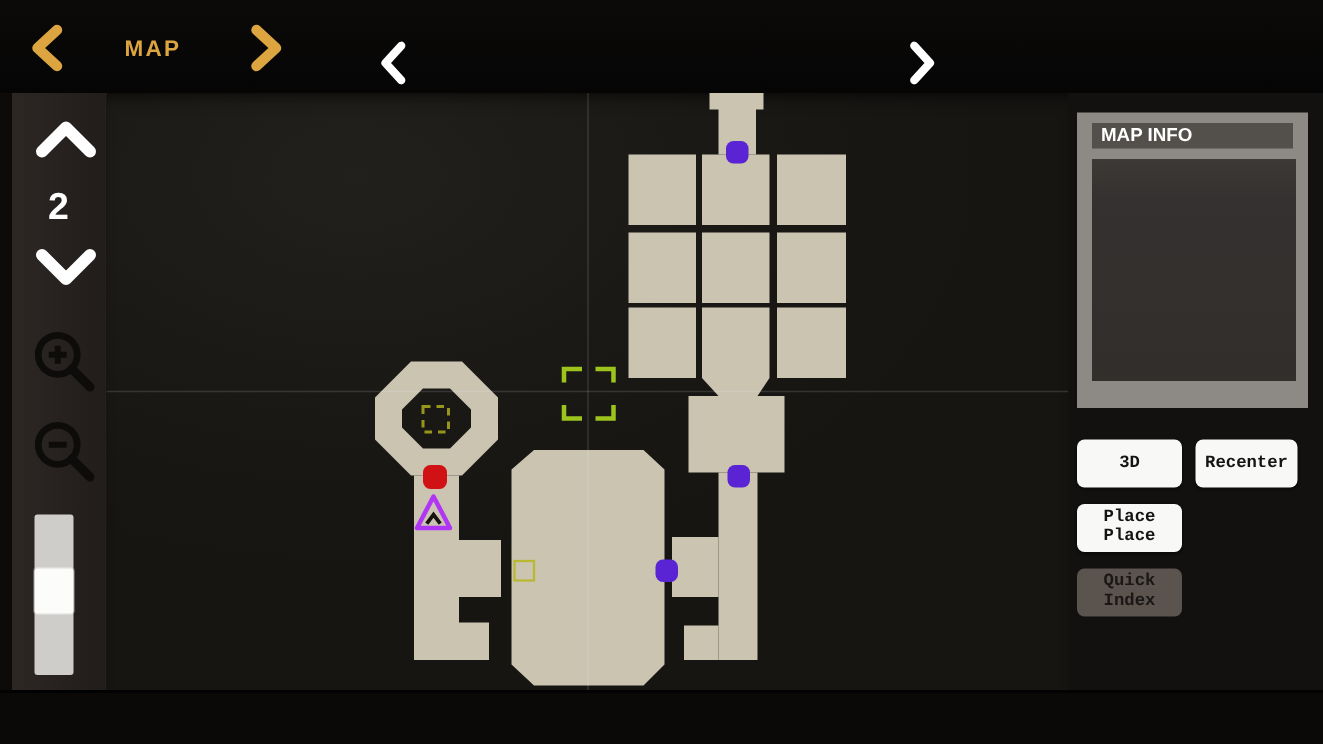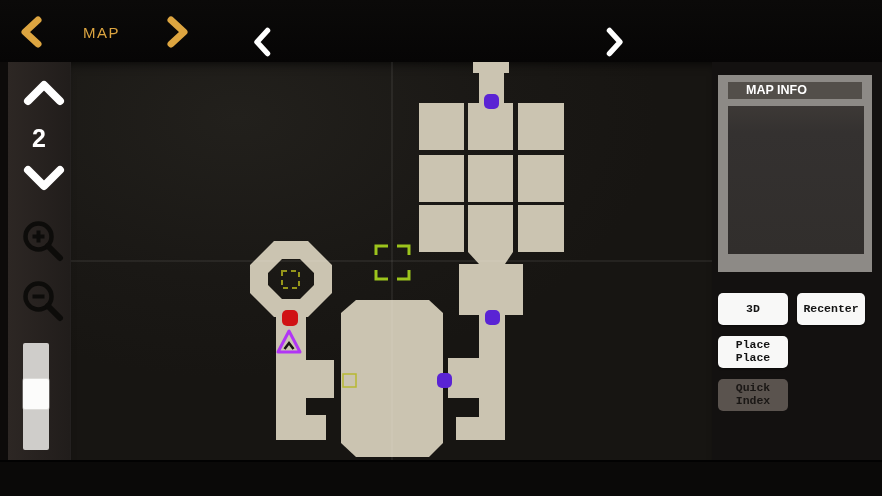--- a/index.html
+++ b/index.html
@@ -4,21 +4,21 @@
 <style>
   *{margin:0;padding:0;box-sizing:border-box}
   html,body{background:#000}
   body{font-family:"Liberation Sans",sans-serif;-webkit-font-smoothing:antialiased}
   .screen{position:relative;width:882px;height:496px;background:#000;overflow:hidden}
 
   
   .topbar{position:absolute;left:0;top:0;width:882px;height:62px;background:linear-gradient(180deg,#0b0a09,#060505)}
   .icon-btn{position:absolute;background:none;border:none;padding:0;line-height:0;cursor:pointer}
   .nav-map-prev{left:18px;top:15px}
-  .map-label{position:absolute;left:83px;top:24px;font-size:15px;font-weight:normal;letter-spacing:1.5px;color:#dda540}
+  .map-label{position:absolute;left:83px;top:24px;font-size:15px;font-weight:bold;letter-spacing:1.5px;color:#dda540}
   .nav-map-next{left:165px;top:15px}
   .nav-floor-prev{left:251px;top:26px}
   .floor-title{position:absolute;left:0;right:2px;top:31px;text-align:center;font-size:18px;color:#fafafa;letter-spacing:.5px}
   .nav-floor-next{left:604px;top:26px}
 
   
   .content{position:absolute;left:0;top:62px;width:882px;height:398px}
 
   
   .sidebar{position:absolute;left:0;top:0;width:70px;height:398px;background:linear-gradient(90deg,#2d2724,#211d1b);border-left:8px solid #0d0b0a}
@@ -32,21 +32,21 @@
 
   
   .map-area{position:absolute;left:70px;top:0;width:642px;height:398px;
     background:radial-gradient(ellipse 420px 260px at 26% 14%,#22201c 0%,#1a1815 62%,#171512 100%);
     border-left:1px solid #242120;box-shadow:inset 0 8px 12px -8px rgba(0,0,0,.9)}
   .map-area svg{display:block}
 
   
   .right-panel{position:absolute;left:712px;top:0;width:170px;height:398px;background:#131110}
   .map-info{position:absolute;left:6px;top:13px;width:154px;height:197px;background:#8d8a86;padding:7px 8px 9px 10px}
-  .mi-header{height:17px;background:#534f4a;color:#fff;font-size:12.5px;font-weight:bold;line-height:17px;padding-left:18px;margin-right:2px}
+  .mi-header{height:17px;background:#534f4a;color:#fff;font-size:12.5px;font-weight:bold;line-height:17px;padding-left:6px;margin-right:2px}
   .mi-content{margin-top:7px;height:148px;background:linear-gradient(180deg,#3d3936 0%,#343130 18%,#312e2c 100%)}
   .btn-grid{position:absolute;left:6px;top:231px;display:grid;grid-template-columns:70px 68px;column-gap:9px;row-gap:11px}
   .pbtn{height:32px;border:none;border-radius:5px;background:#f8f8f7;color:#141414;
     font-family:Liberation Mono, monospace;font-size:11.5px;font-weight:bold;line-height:1.12;
     display:flex;align-items:center;justify-content:center;text-align:center;padding:0 6px;
     cursor:pointer;box-shadow:0 1px 2px rgba(0,0,0,.55)}
   .pbtn.disabled{background:#5a534e;color:#1a1715;box-shadow:none;cursor:default}
   .pbtn.spacer{visibility:hidden}
 
   

